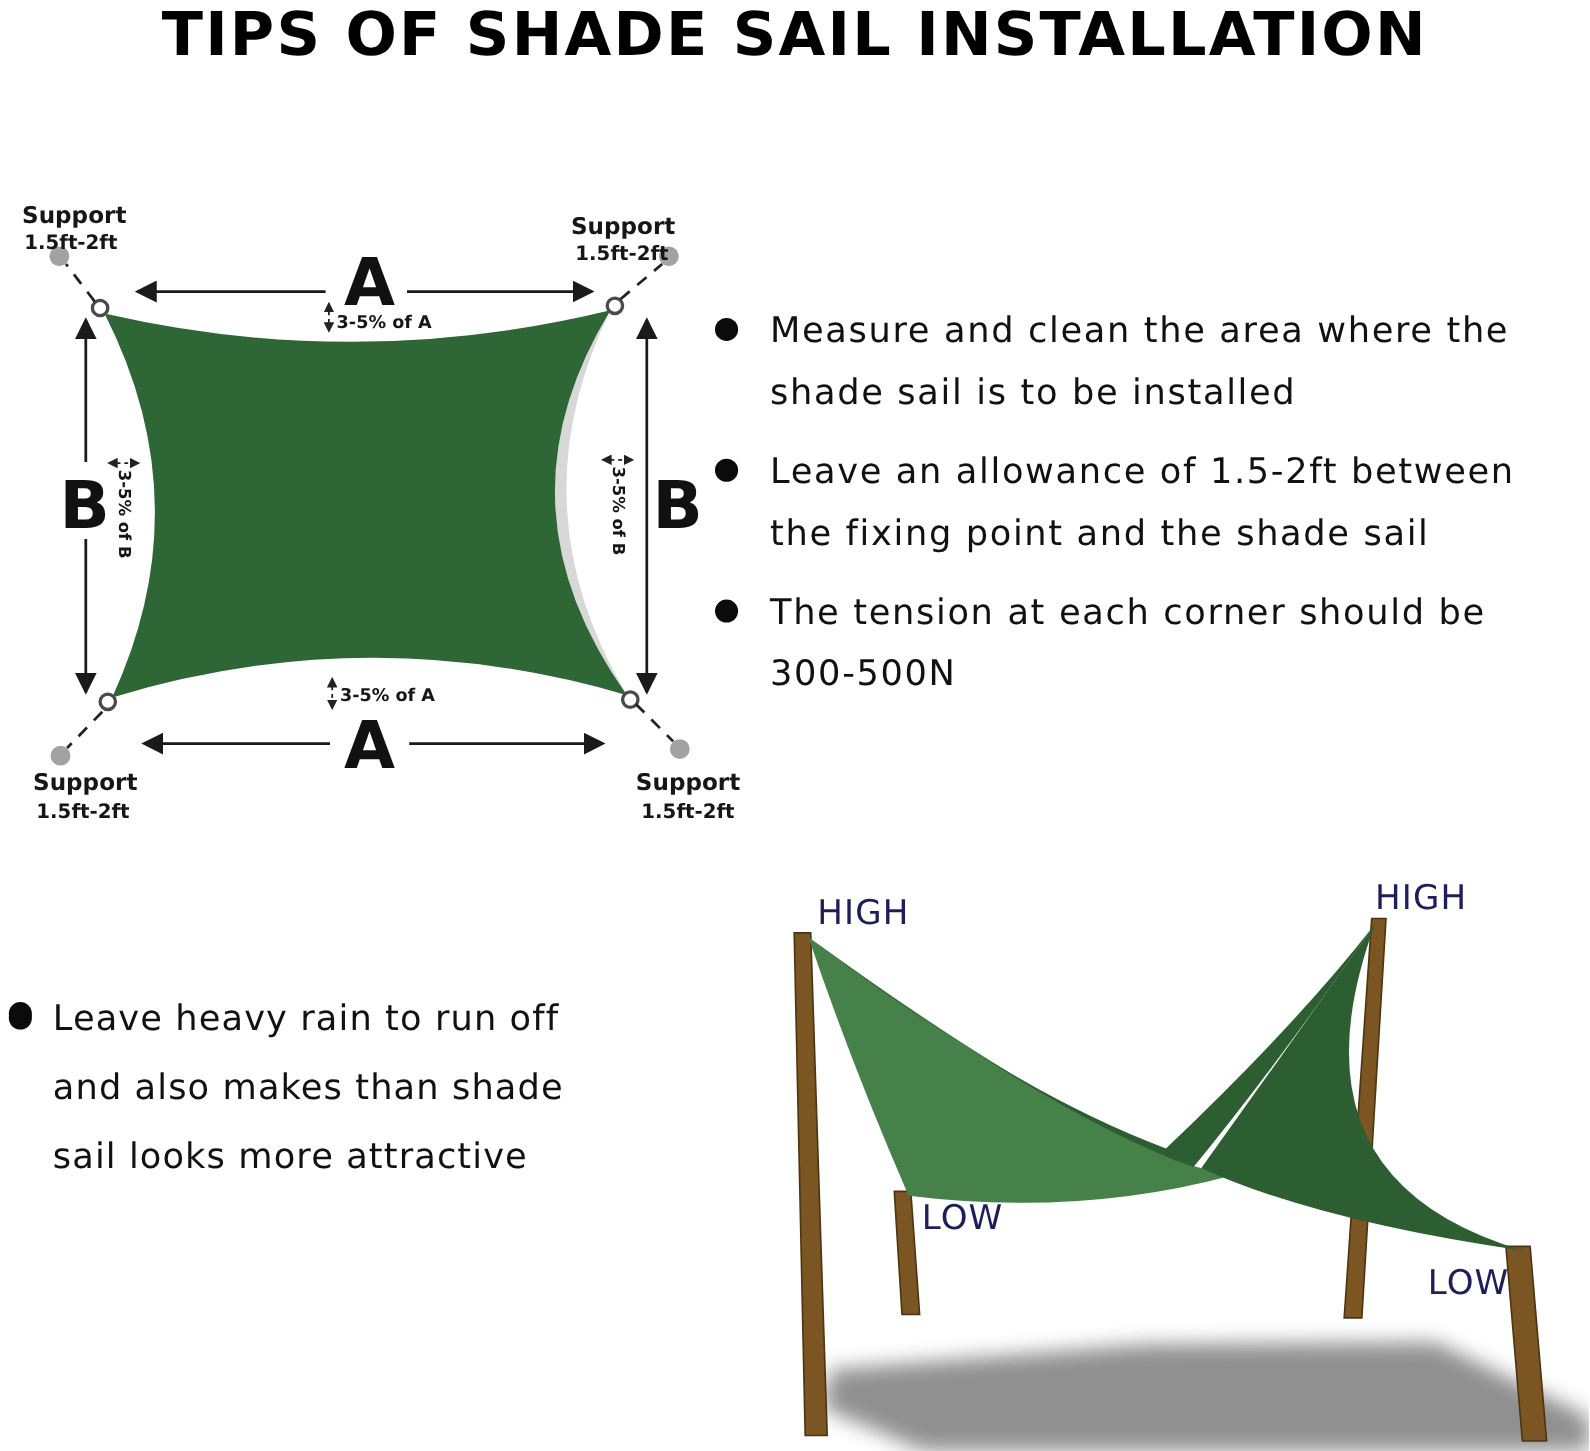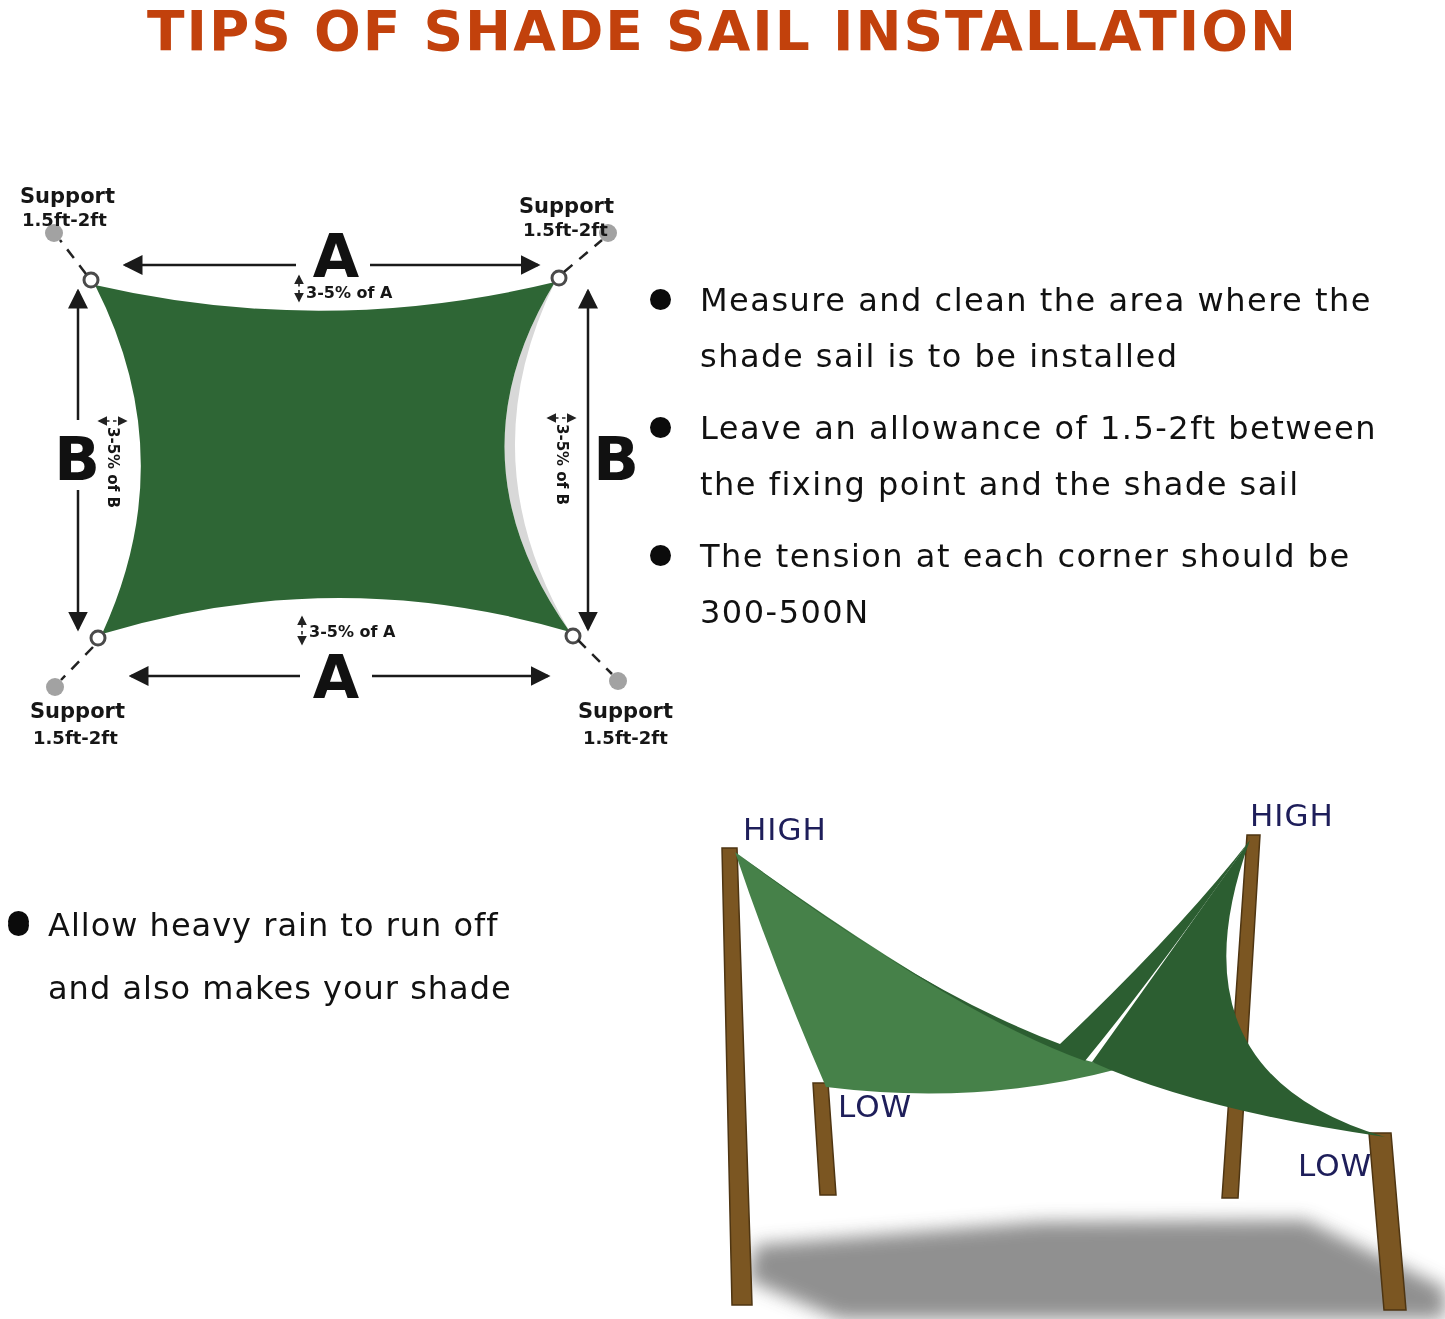--- a/index.html
+++ b/index.html
@@ -2,21 +2,21 @@
 <html><head>
 <meta charset="utf-8">
 <style>
   html,body{margin:0;padding:0;background:#ffffff;}
   #canvas{position:relative;width:1445px;height:1319px;background:#ffffff;overflow:hidden;
           font-family:"DejaVu Sans",sans-serif;color:#111;}
   .abs{position:absolute;}
 
   
   #title{top:0;left:0;width:1445px;height:62px;line-height:62px;text-align:center;
-         font-size:55px;font-weight:800;letter-spacing:2px;color:#c2410c;white-space:nowrap;}
+         font-size:55px;font-weight:800;letter-spacing:2px;color:#000000;white-space:nowrap;}
 
   
   .tips .item{position:relative;}
   .tips .line{white-space:nowrap;}
   .bullet{position:absolute;left:0;border-radius:50%;background:#0b0b0b;width:21px;height:21px;}
 
   #tips-right{left:650px;top:272px;width:800px;}
   #tips-right .item{padding-left:50px;margin-bottom:16px;}
   #tips-right .line{height:56px;line-height:56px;font-size:32px;letter-spacing:1.5px;}
   #tips-right .bullet{top:17px;}
@@ -125,22 +125,23 @@
       <div class="line">300-500N</div>
     </div>
   </div>
 
   <div id="tips-left" class="abs tips">
     <div class="item">
       <span class="bullet"></span>
     </div>
     <div class="item">
       <span class="bullet"></span>
-      <div class="line">Allow heavy rain to run off</div>
-      <div class="line">and also makes your shade</div>
+      <div class="line">Leave heavy rain to run off</div>
+      <div class="line">and also makes than shade</div>
+      <div class="line">sail looks more attractive</div>
     </div>
   </div>
 
   <svg class="abs" style="left:640px;top:780px" width="805" height="539" viewBox="0 0 805 539">
     <defs>
       <filter id="blur" x="-25%" y="-25%" width="150%" height="150%">
         <feGaussianBlur stdDeviation="9"></feGaussianBlur>
       </filter>
     </defs>
 

